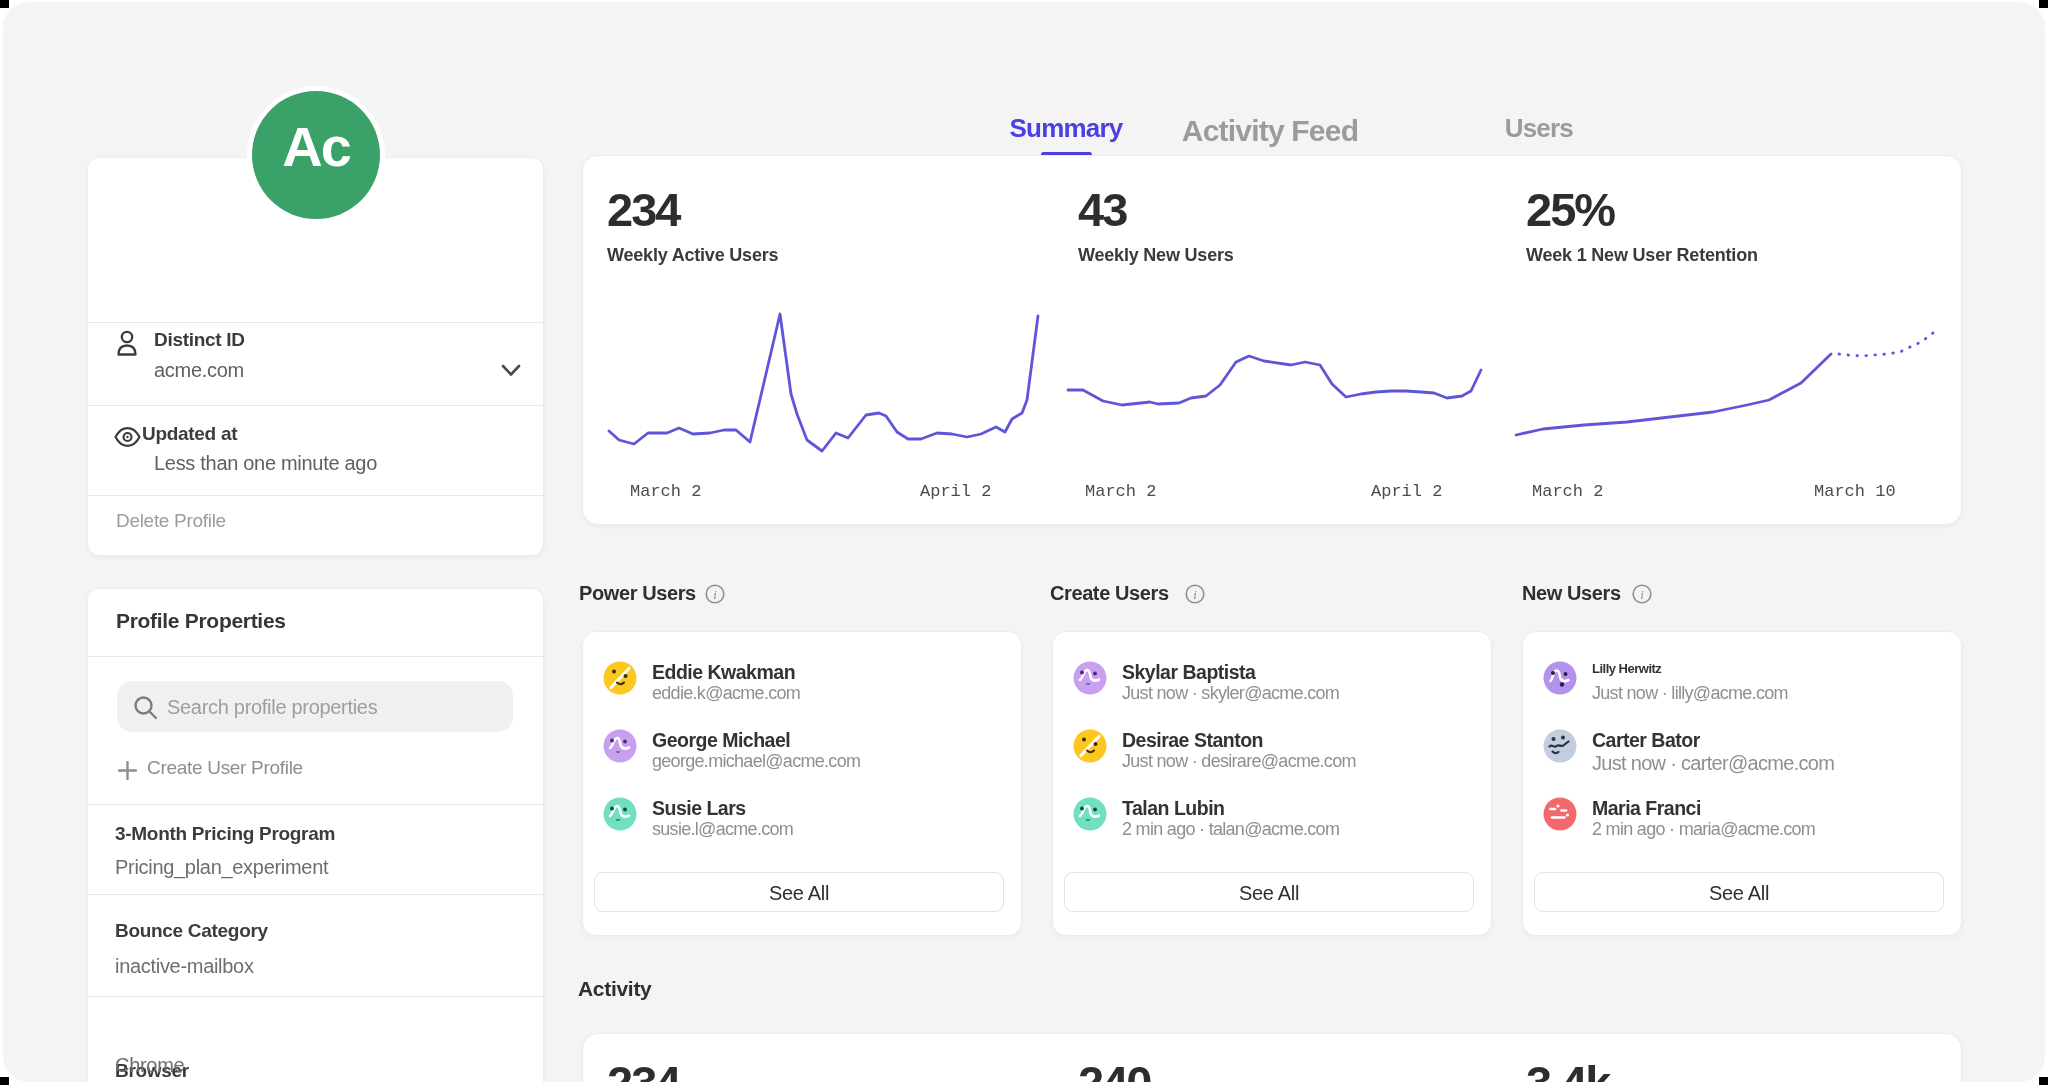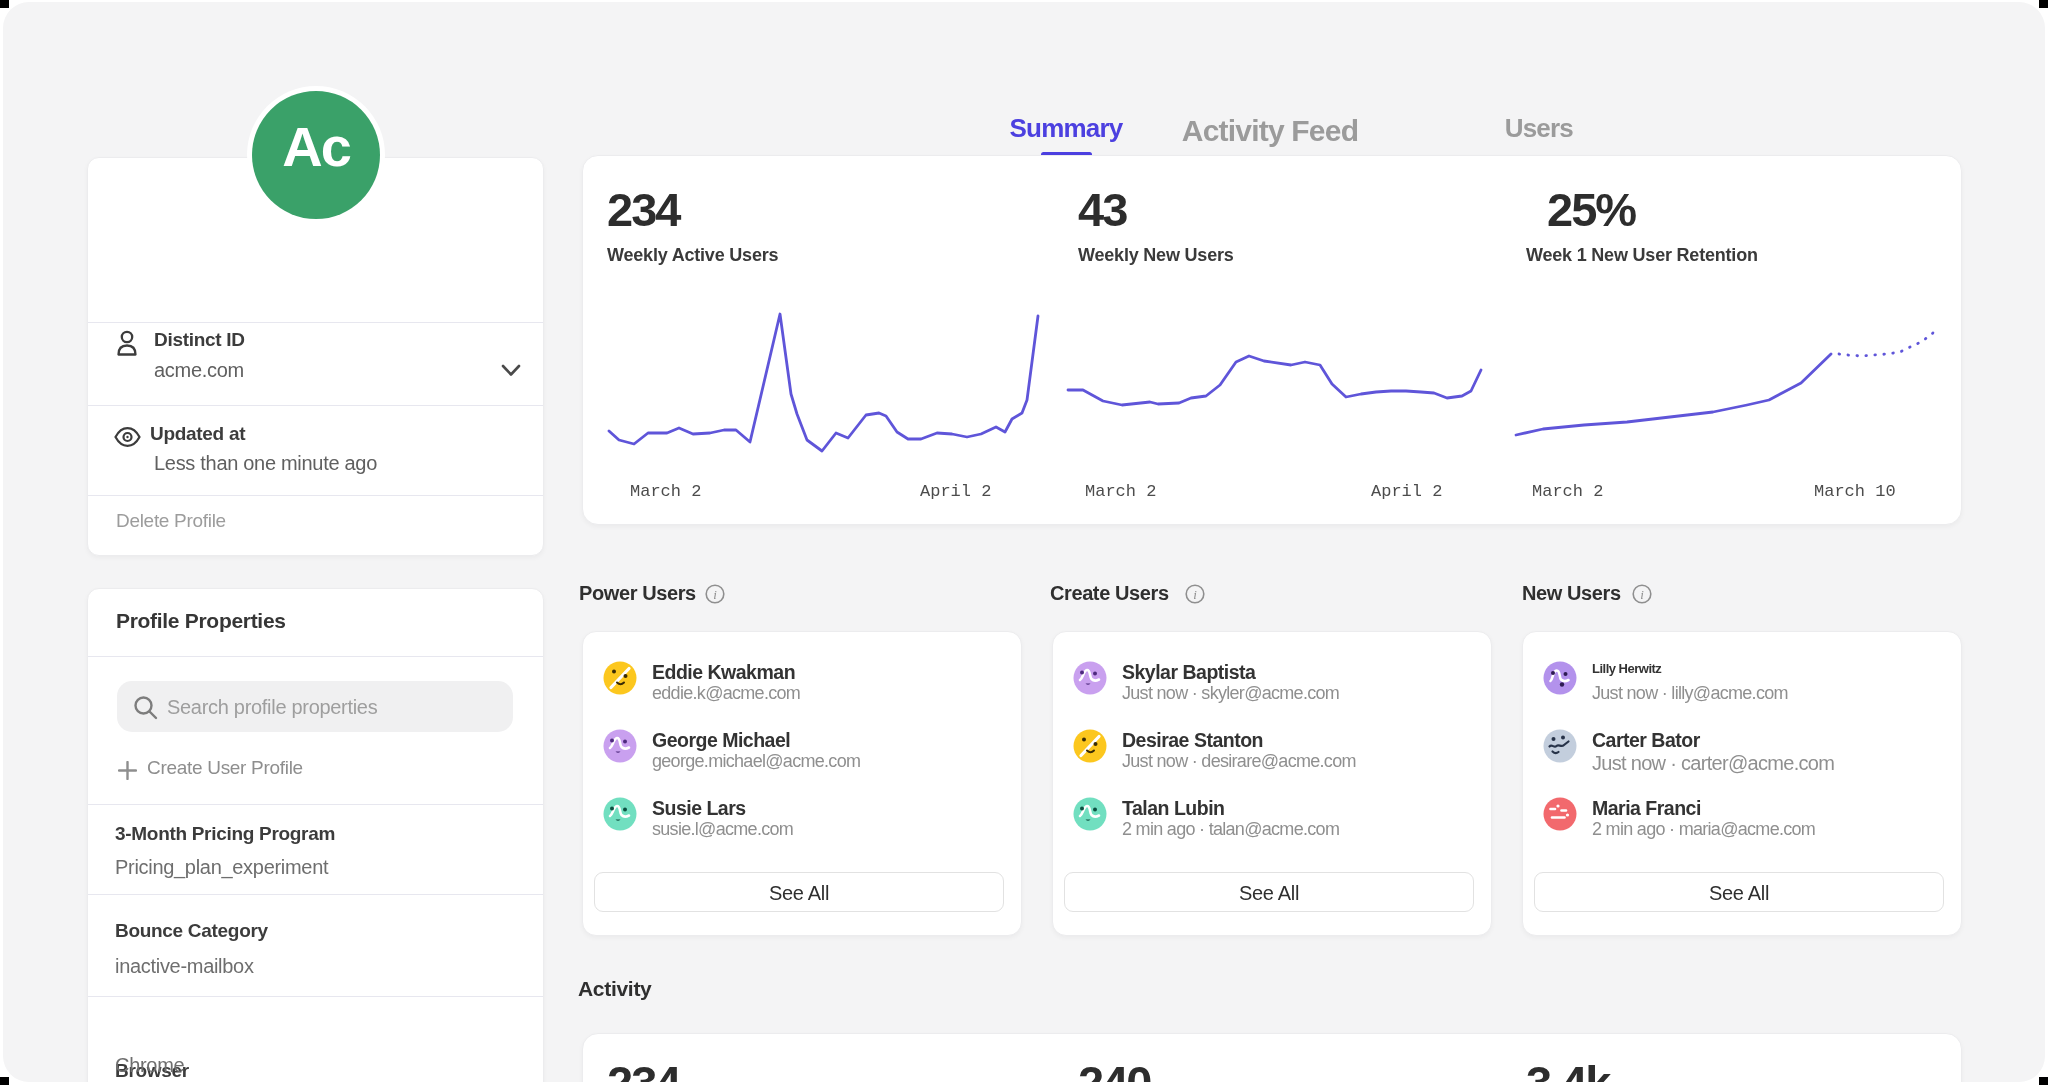--- a/index.html
+++ b/index.html
@@ -42,21 +42,21 @@
   <div class="t" style="left:154px;top:358px;font-size:20px;color:#606060;letter-spacing:-0.3px;">acme.com</div>
   <svg class="abs" style="left:501px;top:364px;" width="20" height="13" viewBox="0 0 20 13">
     <polyline points="2,2 10,10.5 18,2" fill="none" stroke="#4a4a4a" stroke-width="2.6" stroke-linecap="round" stroke-linejoin="round"></polyline>
   </svg>
 
   <svg class="abs" style="left:114px;top:427px;" width="27" height="20" viewBox="0 0 27 20">
     <path d="M1.5 10 C5 3.5 9 1.2 13.5 1.2 C18 1.2 22 3.5 25.5 10 C22 16.5 18 18.8 13.5 18.8 C9 18.8 5 16.5 1.5 10 Z" fill="none" stroke="#3c3c3c" stroke-width="2.2"></path>
     <circle cx="13.5" cy="10" r="4" fill="none" stroke="#3c3c3c" stroke-width="2.2"></circle>
     <circle cx="13.5" cy="10" r="1.2" fill="#3c3c3c"></circle>
   </svg>
-  <div class="t" style="left:150px;top:423px;font-size:19px;font-weight:700;color:#3c3c3c;letter-spacing:-0.3px;">Updated at</div>
+  <div class="t" style="left:142px;top:423px;font-size:19px;font-weight:700;color:#3c3c3c;letter-spacing:-0.3px;">Updated at</div>
   <div class="t" style="left:154px;top:451px;font-size:20px;color:#606060;letter-spacing:-0.3px;">Less than one minute ago</div>
 
   <div class="t" style="left:116px;top:510px;font-size:19px;color:#9c9c9c;letter-spacing:-0.3px;">Delete Profile</div>
 
   <div class="card" style="left:87px;top:588px;width:457px;height:560px;border-radius:12px;"></div>
   <div class="divider" style="left:88px;top:656px;width:455px;"></div>
   <div class="divider" style="left:88px;top:804px;width:455px;"></div>
   <div class="divider" style="left:88px;top:894px;width:455px;"></div>
   <div class="divider" style="left:88px;top:996px;width:455px;"></div>
 
@@ -90,21 +90,21 @@
   <div class="t" style="left:1373px;top:113px;width:200px;text-align:right;font-size:26px;font-weight:700;color:#9b9b9b;letter-spacing:-0.8px;">Users</div>
 
   <div class="card" style="left:582px;top:155px;width:1380px;height:370px;border-radius:16px;"></div>
 
   <div class="t" style="left:607px;top:182px;font-size:47px;font-weight:700;color:#2d2d2d;letter-spacing:-2px;">234</div>
   <div class="t" style="left:607px;top:245px;font-size:18px;font-weight:700;color:#3a3a3a;letter-spacing:-0.2px;">Weekly Active Users</div>
 
   <div class="t" style="left:1078px;top:182px;font-size:47px;font-weight:700;color:#2d2d2d;letter-spacing:-2px;">43</div>
   <div class="t" style="left:1078px;top:245px;font-size:18px;font-weight:700;color:#3a3a3a;letter-spacing:-0.2px;">Weekly New Users</div>
 
-  <div class="t" style="left:1526px;top:182px;font-size:47px;font-weight:700;color:#2d2d2d;letter-spacing:-2px;margin-left:21px;">25%</div>
+  <div class="t" style="left:1526px;top:182px;font-size:47px;font-weight:700;color:#2d2d2d;letter-spacing:-2px;">25%</div>
   <div class="t" style="left:1526px;top:245px;font-size:18px;font-weight:700;color:#3a3a3a;letter-spacing:-0.2px;">Week 1 New User Retention</div>
 
   <svg class="abs" style="left:582px;top:155px;" width="1380" height="370" viewBox="0 0 1380 370">
     <g fill="none" stroke="#5f55d9" stroke-width="2.8" stroke-linejoin="round" stroke-linecap="round">
       <polyline points="27,276 37,285 52,289 66,278 85,278 97,273 111,279 128,278 142,275 154,275 168,287 198,159 209,239 215,259 225,285 240,296 254,278 266,283 284,260 297,258 304,261 315,277 326,284 339,284 355,278 370,279 385,282 399,279 414,272 423,277 430,264 440,258 445,245 456,161"></polyline>
       <polyline points="486,235 501,235 521,246 540,250 568,247 576,249 597,248 609,243 624,241 638,230 654,207 667,201 682,206 709,210 723,207 738,210 750,229 764,242 779,239 794,237 809,236 824,236 839,237 852,238 865,243 880,241 889,236 899,215"></polyline>
       <polyline points="934,280 961,274 1002,270 1045,267 1088,262 1131,257 1165,250 1187,245 1202,237 1219,228 1249,199"></polyline>
 
       <polyline points="1257,199 1266,200 1279,201 1292,200 1305,199 1318,197 1326,193 1339,187 1350,179 1356,172" stroke-dasharray="0.6,8.4"></polyline>
     </g>

